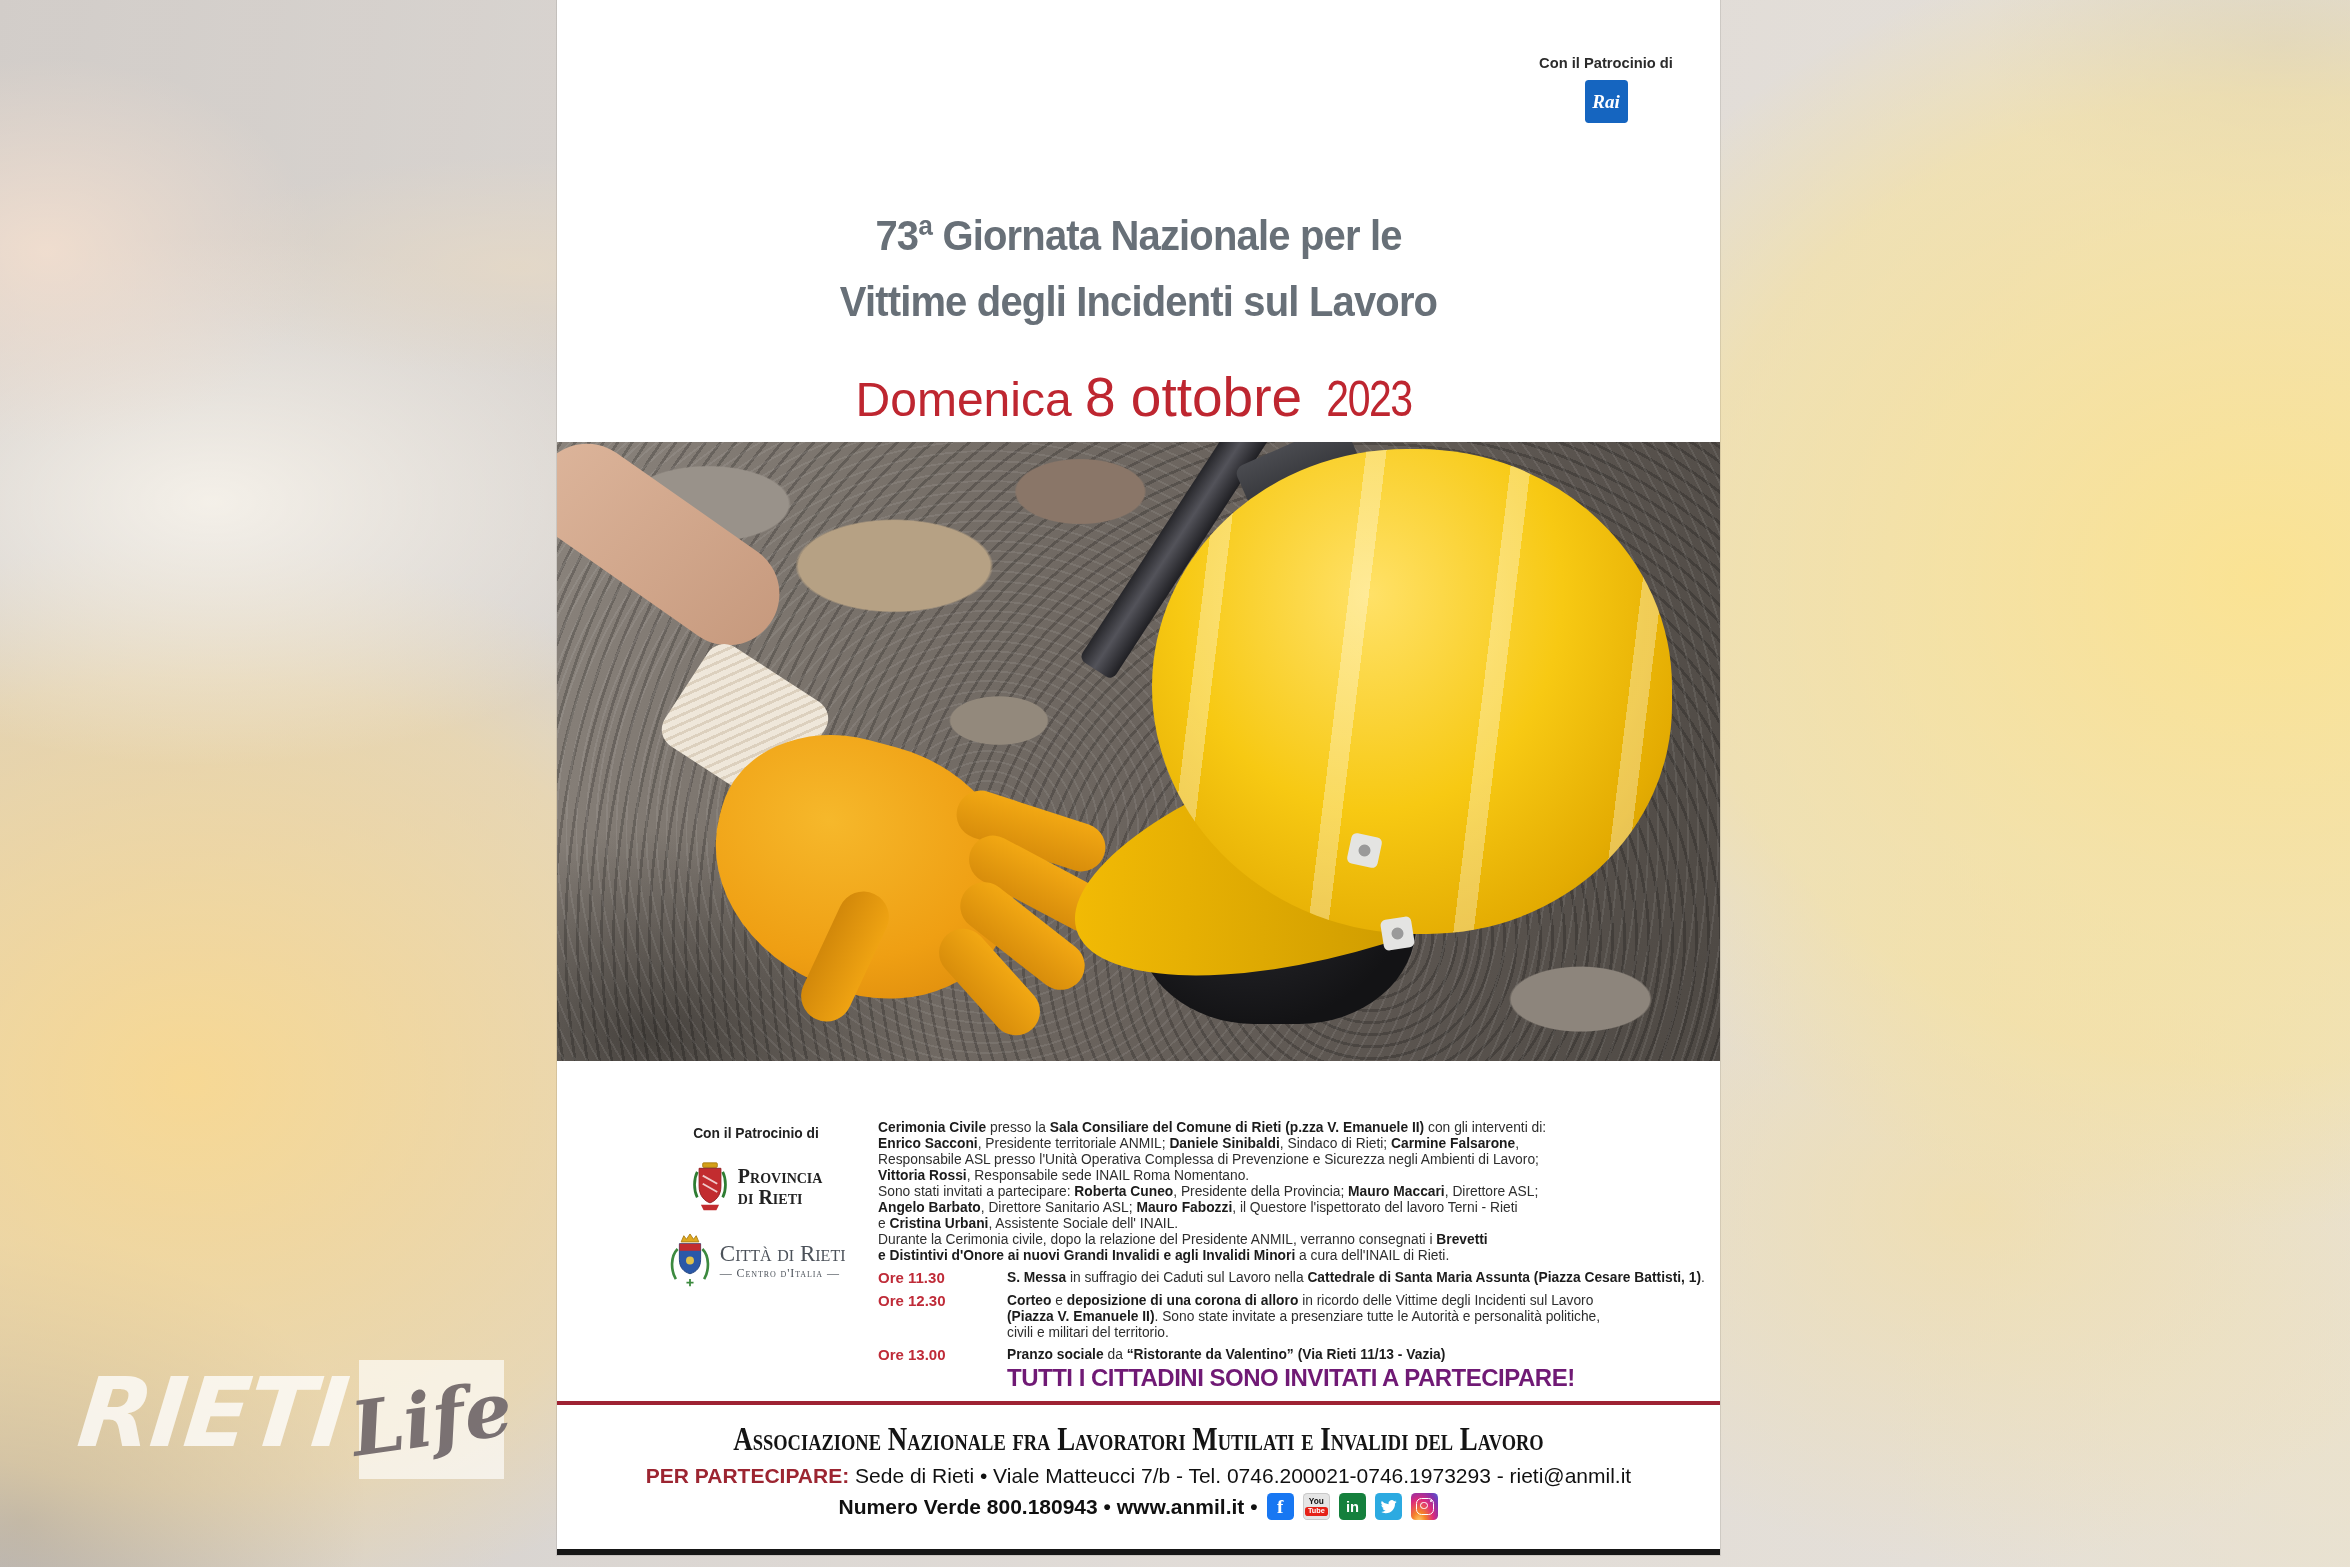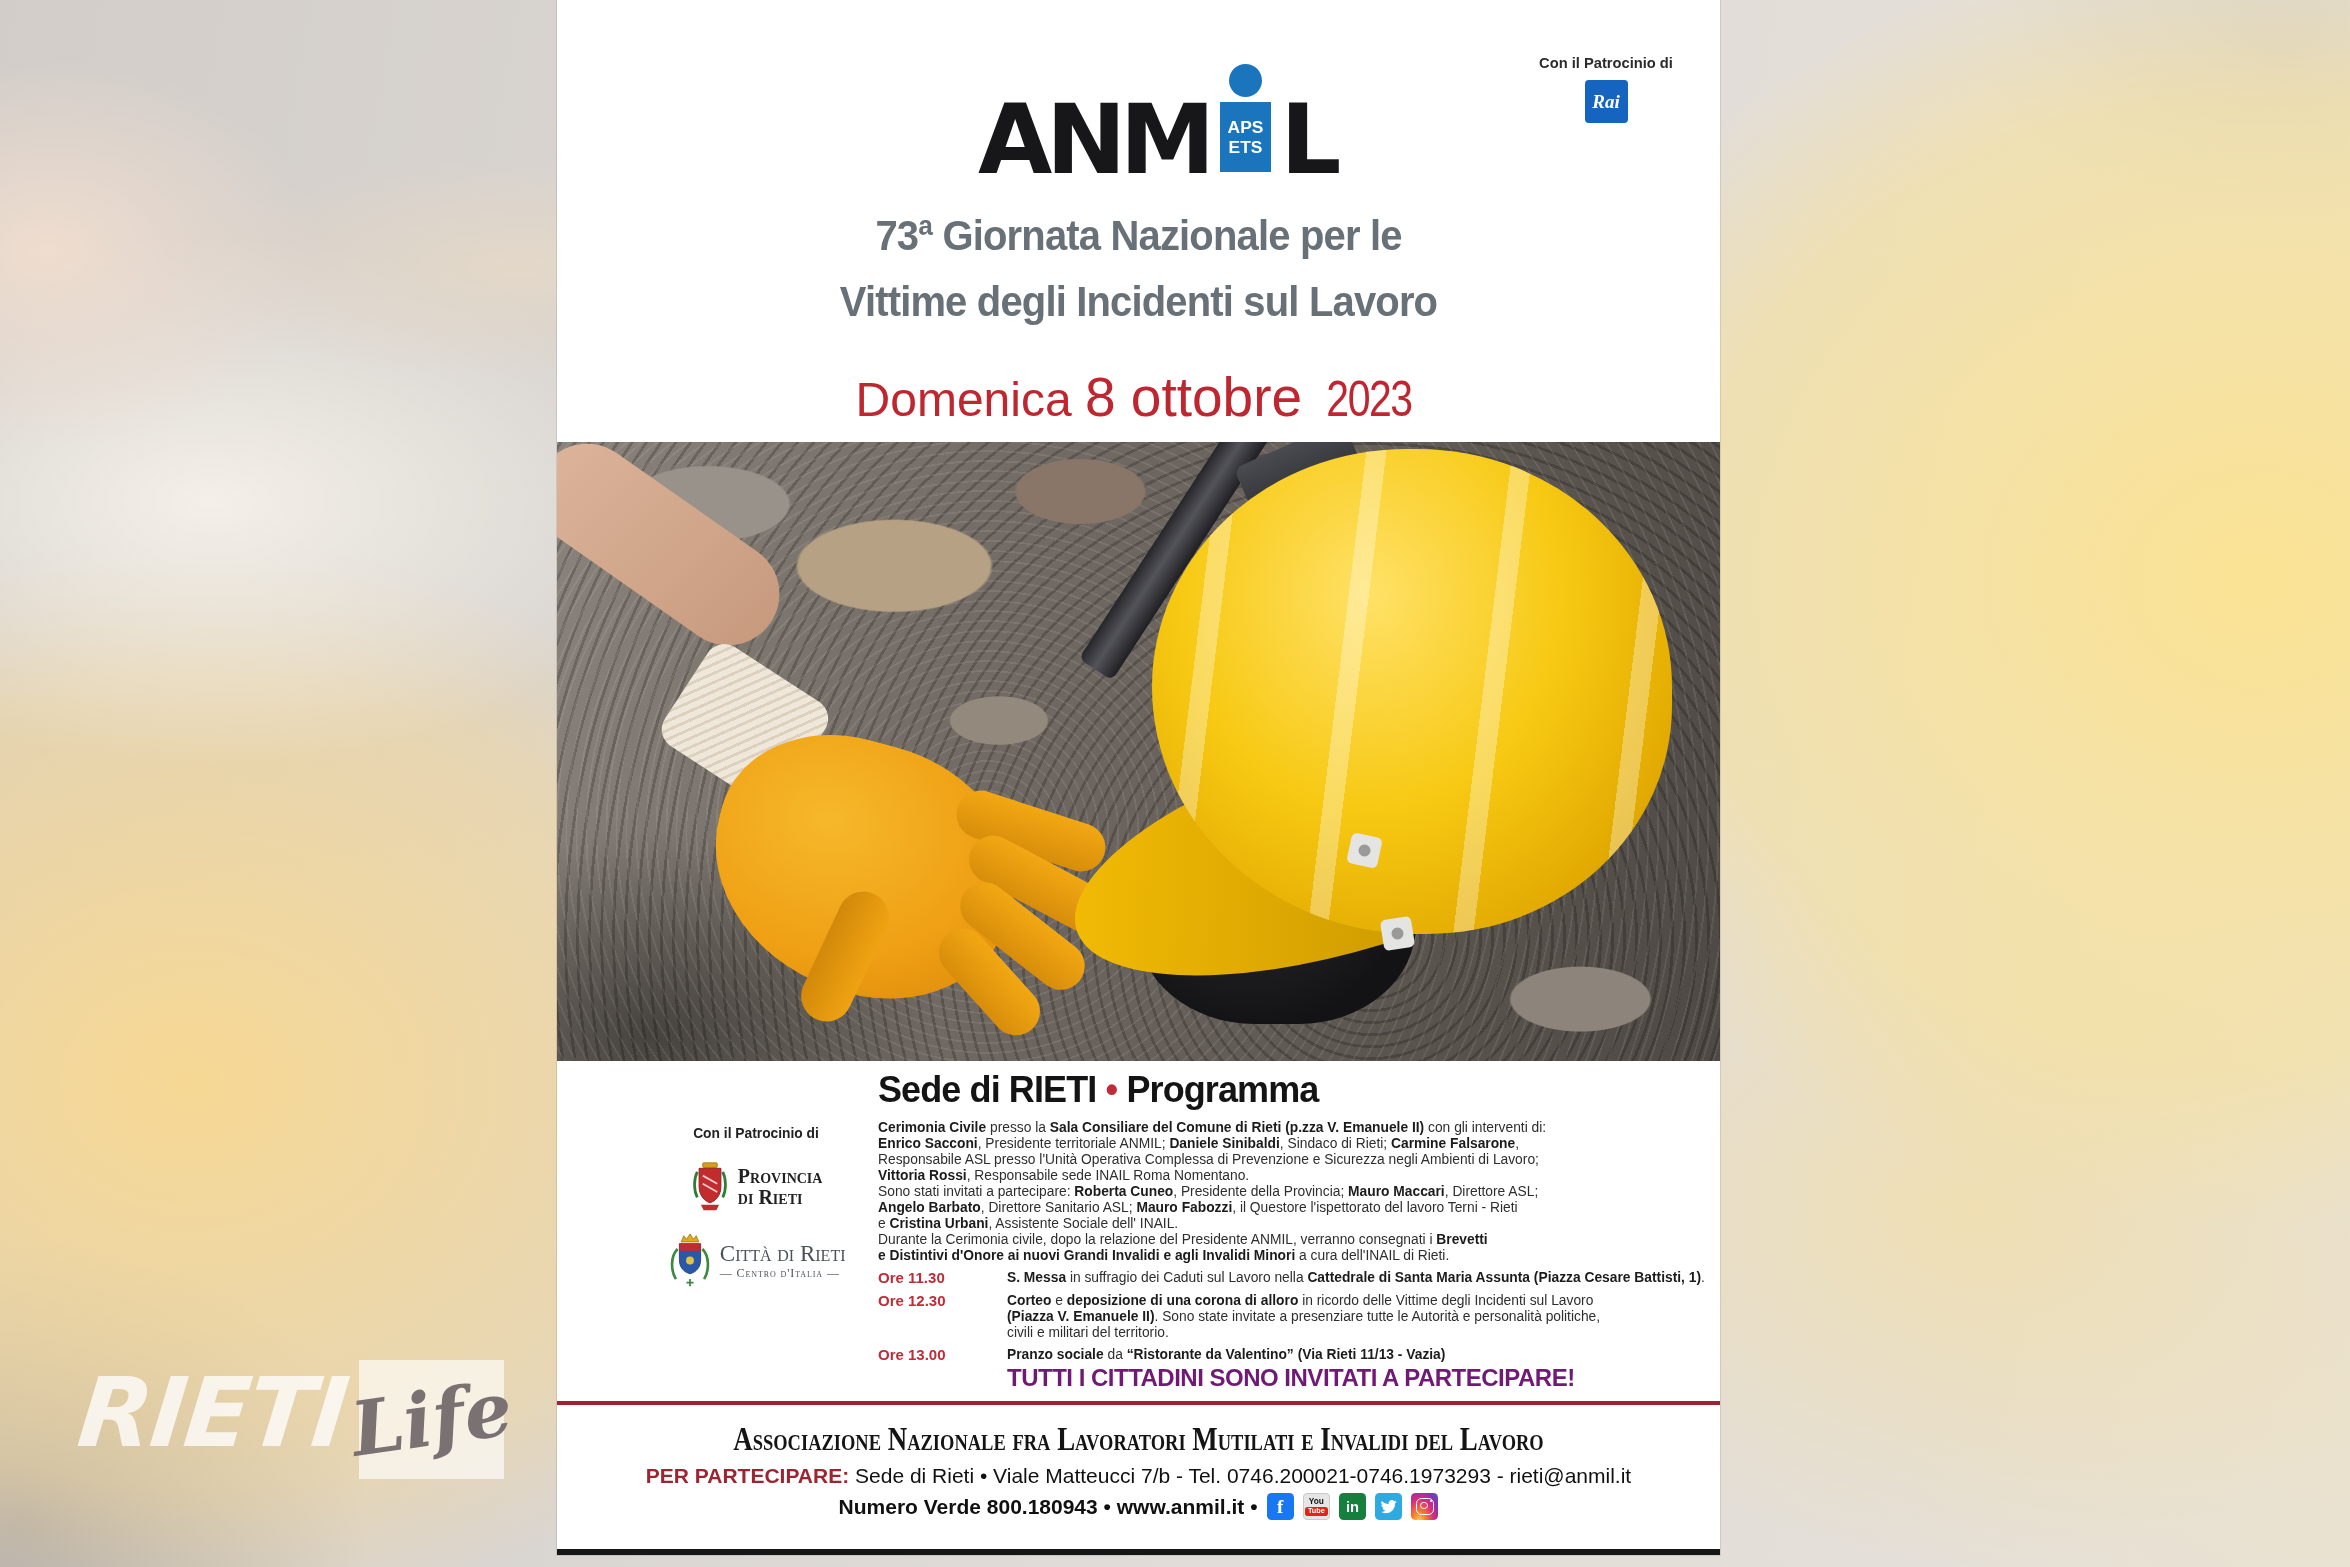--- a/index.html
+++ b/index.html
@@ -166,31 +166,20 @@
   <div class="watermark">
     <span class="wm-rieti">RIETI</span>
     <span class="wm-box">
       <span class="wm-life">Life</span>
     </span>
   </div>
 
   <div class="poster">
 
 
-    <div class="anmil">
-      <span class="anm-txt">ANM</span>
-      <span class="i-col">
-        <span class="i-dot" style="display:block"></span>
-        <span class="i-box">
-          <span>APS</span>
-          <span>ETS</span>
-        </span>
-      </span>
-      <span class="anm-txt">L</span>
-    </div>
 
     <div class="patron-right">
       <div class="lbl">Con il Patrocinio di</div>
       <div class="rai">
         <span>Rai</span>
       </div>
     </div>
 
     <div class="ptitle">
       <div>73ª Giornata Nazionale per le</div>
@@ -215,23 +204,20 @@
       <div class="tool-head"></div>
       <div class="black-gear"></div>
       <div class="helmet-brim"></div>
       <div class="helmet-dome">
           <i></i>
         </div>
       <div class="clip c1"></div>
       <div class="clip c2"></div>
     </div>
 
-    <div class="prog-heading">
-      <span>Sede di RIETI</span><span class="sep">•</span><span>Programma</span>
-    </div>
 
     <div class="sponsors">
       <div class="lbl">Con il Patrocinio di</div>
 
       <div class="sp-row">
         <svg width="40" height="51" viewBox="0 0 44 56">
           <path d="M8 40 c-4 -8 -4 -20 0 -28" stroke="#2e7d32" fill="none" stroke-width="3"></path>
           <path d="M36 40 c4 -8 4 -20 0 -28" stroke="#2e7d32" fill="none" stroke-width="3"></path>
           <rect x="14" y="2" width="16" height="5" rx="1" fill="#d4a017" stroke="#a87b12"></rect>
           <path d="M10 8 h24 v20 c0 10 -6 16 -12 18 c-6 -2 -12 -8 -12 -18 z" fill="#c22c2f" stroke="#8e1d20"></path>

